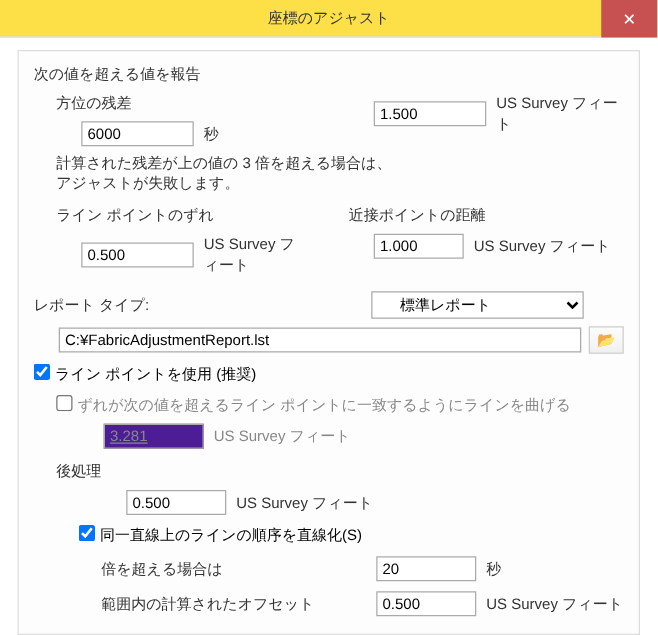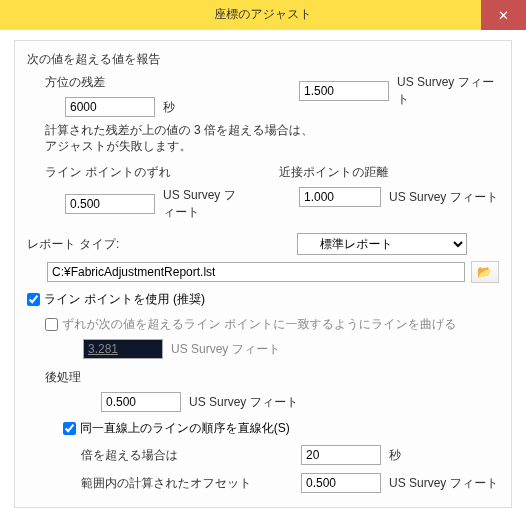--- a/index.html
+++ b/index.html
@@ -5,27 +5,27 @@
 * { box-sizing: border-box; margin: 0; padding: 0; }
 body { font-family: "MS UI Gothic", "Meiryo", sans-serif; font-size: 12px; background: #fff; width: 526px; height: 508px; overflow: hidden; }
 .titlebar { height: 30px; background: #fde047; border-bottom: 1px solid #ddd; display: flex; align-items: center; justify-content: center; position: relative; }
 .titlebar-text { font-size: 12px; color: #333; }
 .close-btn { position: absolute; right: 0; top: 0; width: 45px; height: 30px; background: #c75050; color: #fff; display: flex; align-items: center; justify-content: center; cursor: pointer; font-size: 13px; font-family: Arial; }
 .content { padding: 10px 14px; background: #fff; }
 .panel { border: 1px solid #ddd; background: #fdfdfd; padding: 10px 12px 14px; }
 .row { display: flex; align-items: center; margin-top: 6px; }
 .label { color: #333; }
 .input { border: 1px solid #aaa; background: #fff; padding: 2px 4px; font-size: 12px; height: 20px; font-family: inherit; margin-left: 20px; }
-.input[disabled] { background: #0f172a; color: #888; text-decoration: underline; }
+.input[disabled] { background: #4c1d95; color: #888; text-decoration: underline; }
 .select { border: 1px solid #aaa; background: #fff; padding: 1px 18px; font-size: 12px; height: 22px; width: 170px; font-family: inherit; }
 .two-col { display: flex; gap: 32px; }
 .col { flex: 1; }
 .unit { margin-left: 8px; color: #333; }
 .note { color: #333; margin-top: 6px; line-height: 1.3; }
-.checkbox-row { display: flex; align-items: center; margin-top: 8px; }
+.checkbox-row { display: flex; align-items: flex-start; margin-top: 8px; }
 .checkbox-row input { margin-right: 4px; }
 .checkbox-row.disabled { color: #888; }
 .indent1 { margin-left: 18px; }
 .indent2 { margin-left: 36px; }
 .indent3 { margin-left: 54px; }
 .browse-btn { width: 28px; height: 22px; border: 1px solid #ccc; background: linear-gradient(#fdfdfd,#f0f0f0); display:flex; align-items:center; justify-content:center; margin-left:6px; cursor:pointer; }
 .section-label { margin-top: 10px; color: #333; }
 </style>
 </head>
 <body>
@@ -65,21 +65,21 @@
       <div class="col">
         <div class="label indent1" style="margin-top:6px">ライン ポイントのずれ</div>
         <div class="row indent1">
           <input class="input" style="width: 90px;" value="0.500">
           <span class="unit">US Survey フィート</span>
         </div>
       </div>
       <div class="col">
         <div class="label" style="margin-top:6px">近接ポイントの距離</div>
         <div class="row">
-          <input class="input" style="width: 82px;" value="1.000">
+          <input class="input" style="width: 72px;" value="1.000">
           <span class="unit">US Survey フィート</span>
         </div>
       </div>
     </div>
 
     <div class="row" style="margin-top:12px; align-items:center">
       <span class="label" style="width:270px">レポート タイプ:</span>
       <select class="select">
         <option>標準レポート</option>
       </select>

